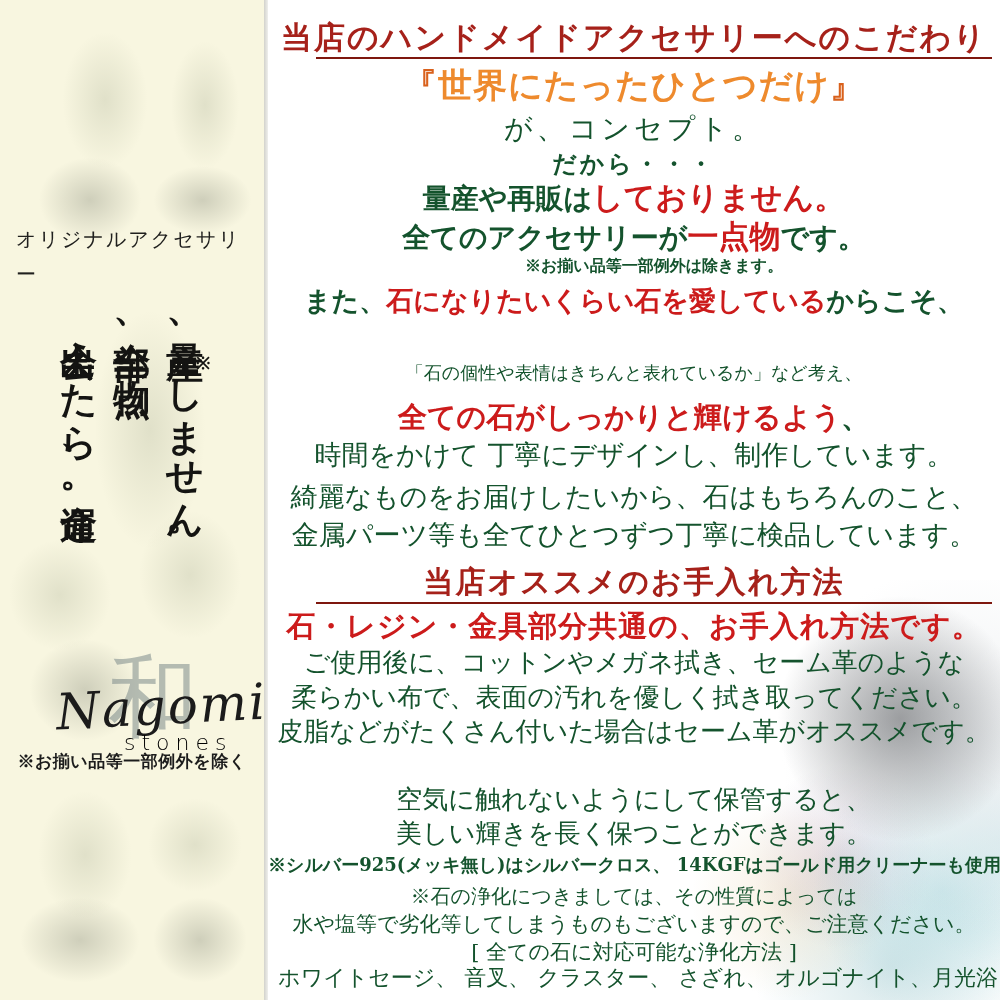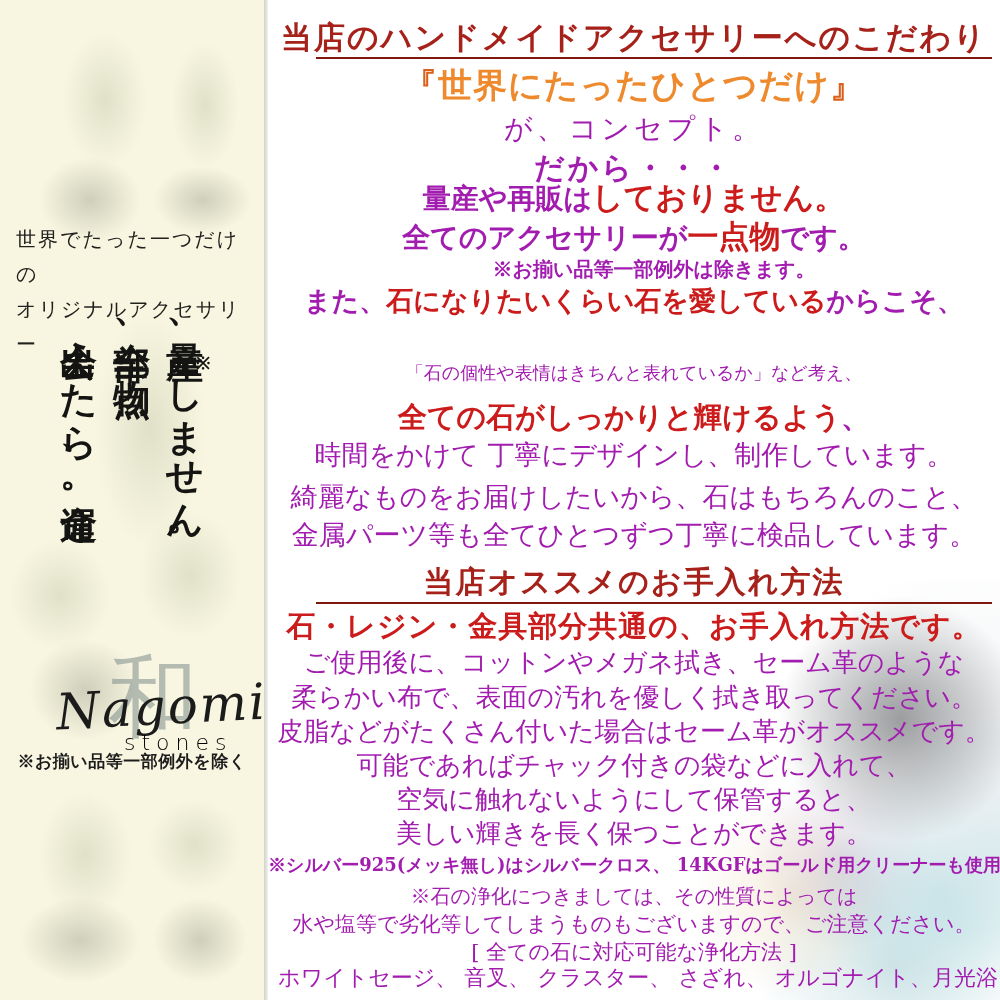--- a/index.html
+++ b/index.html
@@ -71,33 +71,33 @@
       radial-gradient(circle at 36% 76%, rgba(215,180,110,0.22), rgba(215,180,110,0) 24%),
       radial-gradient(circle at 60% 92%, rgba(90,160,170,0.25), rgba(90,160,170,0) 30%),
       linear-gradient(to right, rgba(255,255,255,1) 0%, rgba(255,255,255,0.25) 60%, rgba(255,255,255,0) 100%);
   }
   .line { position:absolute; left:0; width:732px; text-align:center; white-space:nowrap; z-index:2; }
 
   .c-darkred { color:#a6211a; }
   .c-red { color:#cc1b1b; }
   .c-orange { color:#ee8a2d;text-align:right; }
   .c-bracket { color:#d9611c; }
-  .c-black { color:#a21caf; }
+  .c-black { color:#14532d; }
 
   .title       { top:17px;  font-size:31px; font-weight:bold; letter-spacing:2px; }
   .rule        { position:absolute; left:48px; width:676px; height:2px; background:#7e170e; z-index:2; }
   .rule1       { top:57px; }
   .concept     { top:63px;  font-size:34px; font-weight:bold; letter-spacing:1px; }
   .concept2    { top:110px; font-size:28px; letter-spacing:4px; }
-  .dakara      { top:148px; font-size:30px; font-weight:600; letter-spacing:3px; }
+  .dakara      { top:148px; font-size:24px; font-weight:600; letter-spacing:3px; }
   .mass        { top:177px; font-size:28px; font-weight:600; }
   .mass .red   { font-size:31px; font-weight:bold; }
   .onepoint    { top:216px; font-size:28px; font-weight:600; }
   .onepoint .red { font-size:31px; font-weight:bold; }
-  .note-exc    { top:256px; font-size:20px; font-weight:600;padding-left:40px; }
+  .note-exc    { top:256px; font-size:16px; font-weight:600;padding-left:40px; }
   .love        { top:283px; font-size:27px; font-weight:600; }
   .quote1      { top:322px; font-size:27px; }
   .quote2      { top:361px; font-size:18px; }
   .shine       { top:398px; font-size:29px; font-weight:bold; }
   .design      { top:437px; font-size:27px; }
   .kirei1      { top:479px; font-size:27px; }
   .kirei2      { top:517px; font-size:27px; }
   .care-title  { top:562px; font-size:30px; font-weight:bold; letter-spacing:2px; }
   .rule2       { top:602px; }
   .care-sub    { top:607px; font-size:29px; font-weight:600; letter-spacing:1px; }
@@ -128,21 +128,20 @@
     <div class="blob b-gray" style="left:85px; top:290px; width:130px; height:280px;"></div>
     <div class="blob b-gray" style="left:130px; top:500px; width:120px; height:150px;"></div>
     <div class="blob b-gray" style="left:0px; top:530px; width:120px; height:130px;"></div>
     <div class="blob b-dark" style="left:20px; top:630px; width:130px; height:120px;"></div>
     <div class="blob b-gray" style="left:30px; top:780px; width:110px; height:150px;"></div>
     <div class="blob b-gray" style="left:140px; top:790px; width:110px; height:110px;"></div>
     <div class="blob b-dark" style="left:10px; top:890px; width:140px; height:100px;"></div>
     <div class="blob b-dark" style="left:145px; top:890px; width:110px; height:100px;"></div>
 
     <div class="intro">
-      <div>世界でたった一つだけの</div>
       <div>オリジナルアクセサリー</div>
     </div>
 
     <div class="vbig">
       <span>量産、しません。</span>
       <span>全部、一点物。</span>
       <span>出会えたら、運命。</span>
     </div>
     <div class="vnote">※</div>
 
@@ -185,21 +184,20 @@
     <div class="line kirei1 c-black">綺麗なものをお届けしたいから、石はもちろんのこと、</div>
     <div class="line kirei2 c-black">金属パーツ等も全てひとつずつ丁寧に検品しています。</div>
 
     <div class="line care-title c-darkred">当店オススメのお手入れ方法</div>
     <div class="rule rule2"></div>
     <div class="line care-sub c-red">石・レジン・金具部分共通の、お手入れ方法です。</div>
 
     <div class="line care-line care-l0 c-black">ご使用後に、コットンやメガネ拭き、セーム革のような</div>
     <div class="line care-line care-l1 c-black">柔らかい布で、表面の汚れを優しく拭き取ってください。</div>
     <div class="line care-line care-l2 c-black">皮脂などがたくさん付いた場合はセーム革がオススメです。</div>
-    <div class="line care-line care-l3 c-black">可能であればチャック付きの袋などに入れて、</div>
     <div class="line care-line care-l4 c-black">空気に触れないようにして保管すると、</div>
     <div class="line care-line care-l5 c-black">美しい輝きを長く保つことができます。</div>
 
     <div class="line silver c-black">※シルバー925(メッキ無し)はシルバークロス、 14KGFはゴールド用クリーナーも使用可</div>
     <div class="line purify1 c-black">※石の浄化につきましては、その性質によっては</div>
     <div class="line purify2 c-black">水や塩等で劣化等してしまうものもございますので、ご注意ください。</div>
     <div class="line methods-t c-black">[ 全ての石に対応可能な浄化方法 ]</div>
     <div class="line methods c-black">ホワイトセージ、 音叉、 クラスター、 さざれ、 オルゴナイト、月光浴</div>
   </div>
 

